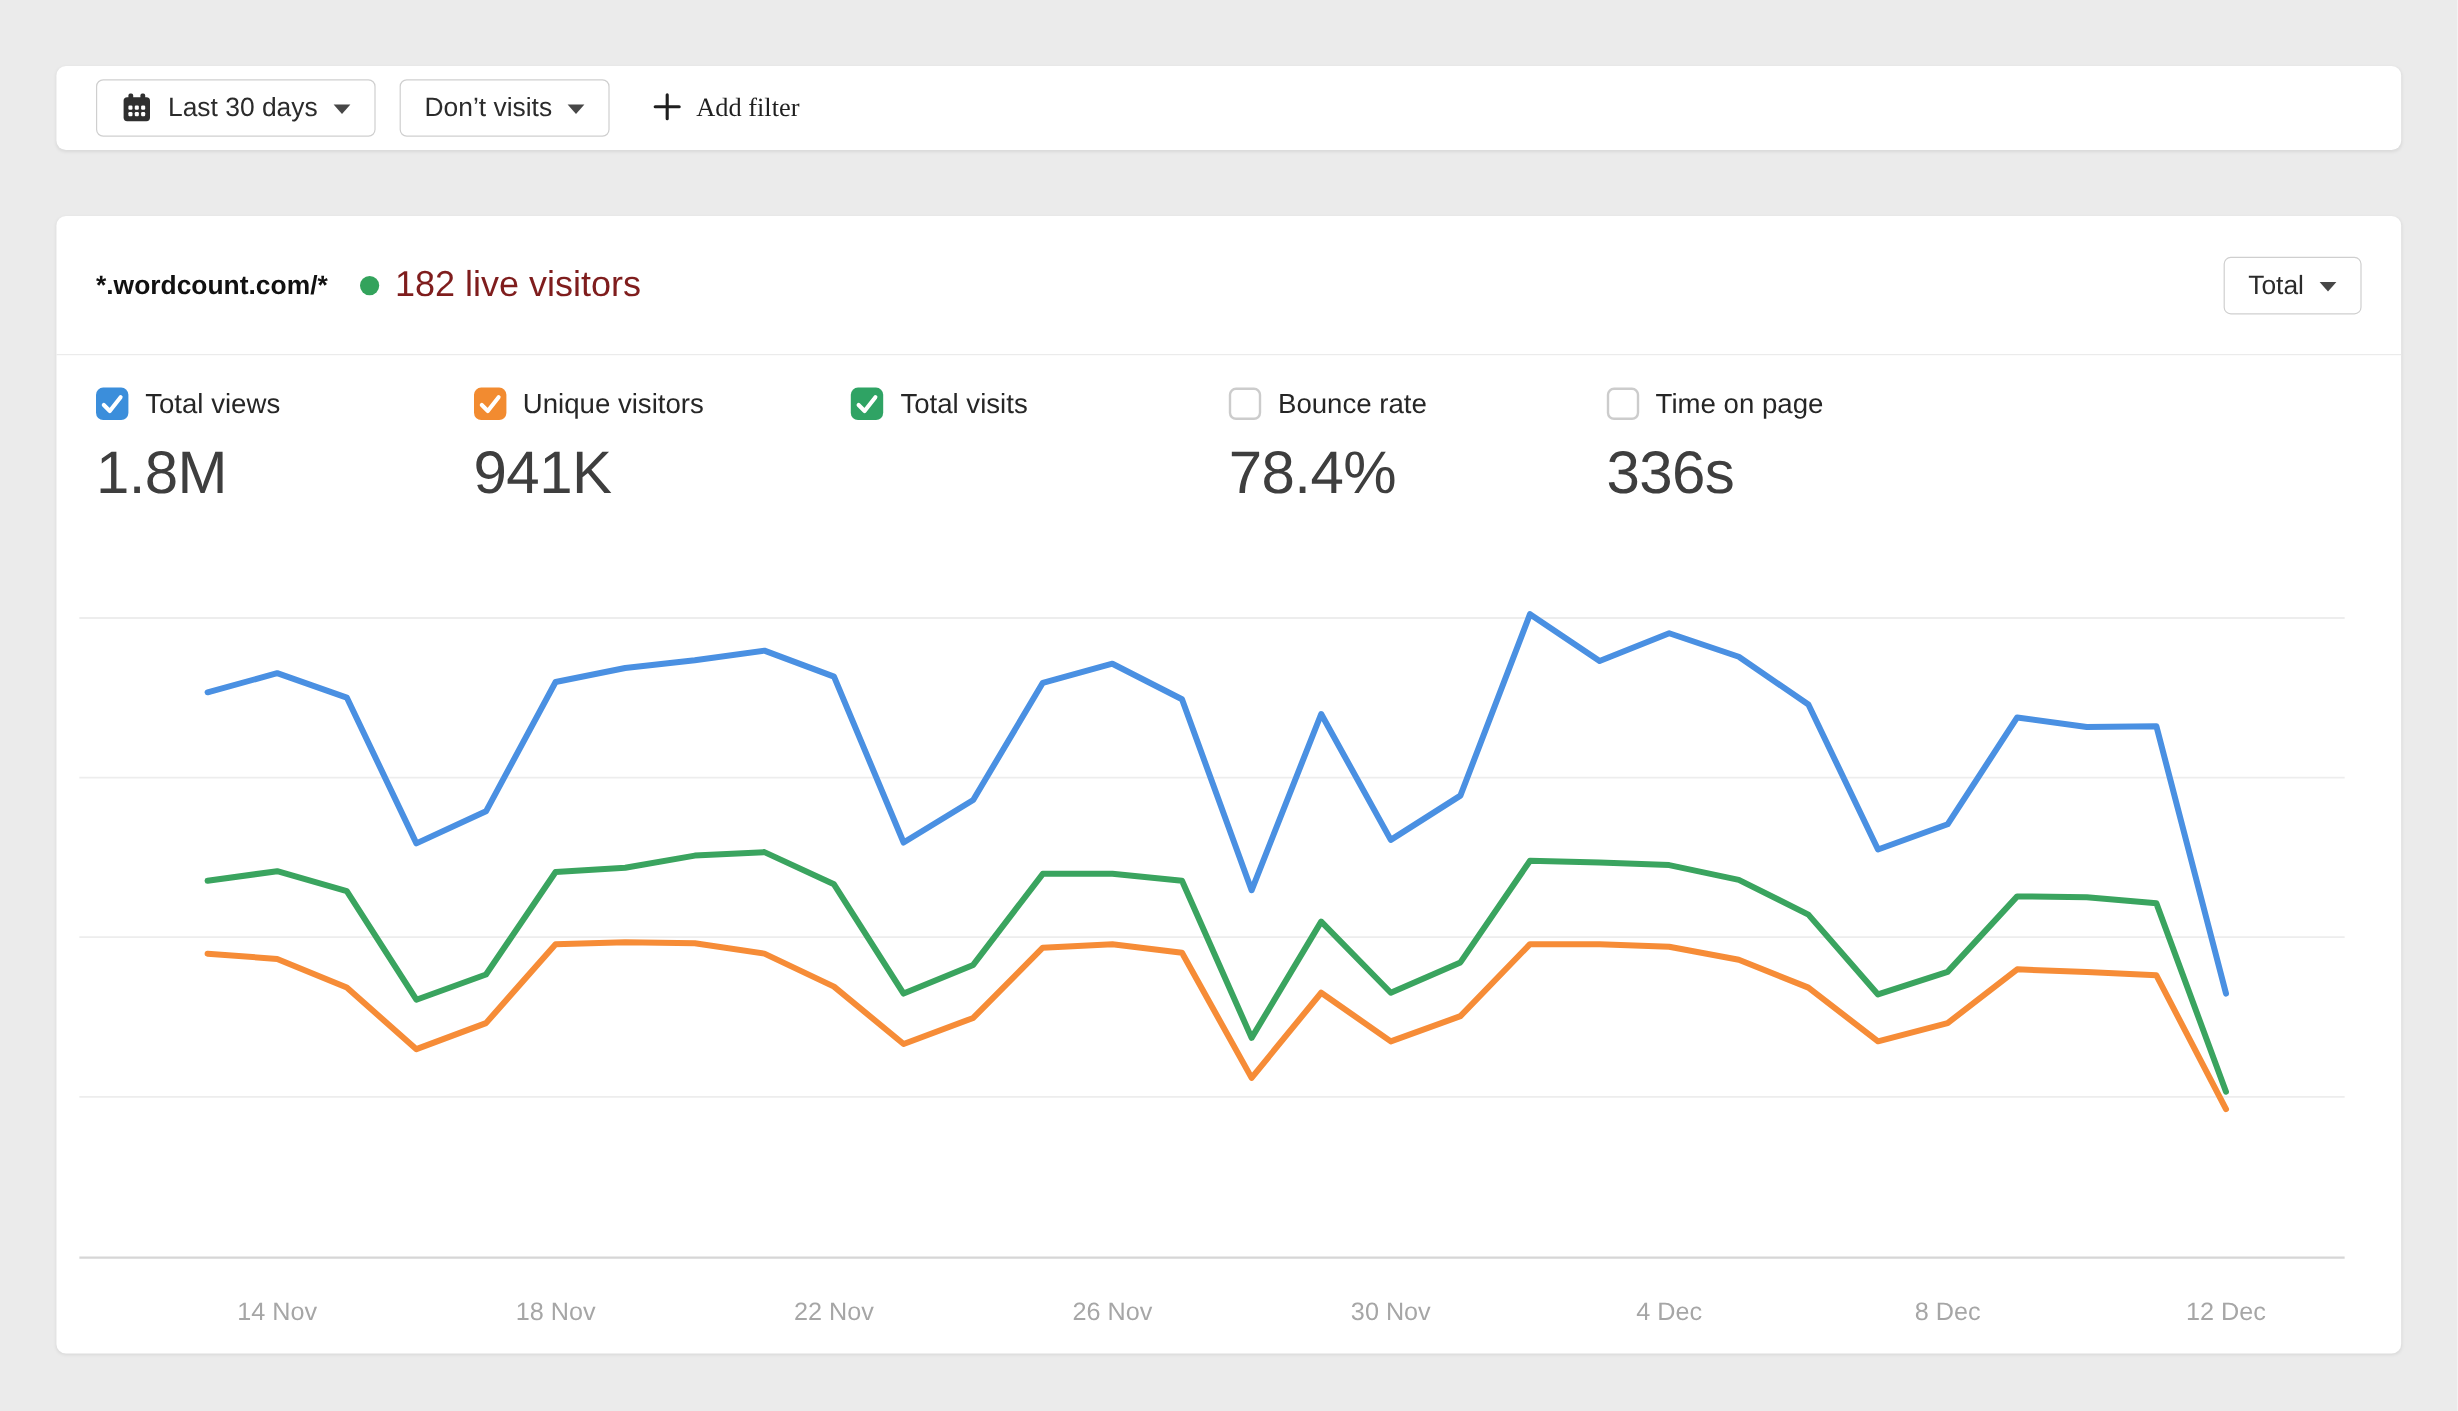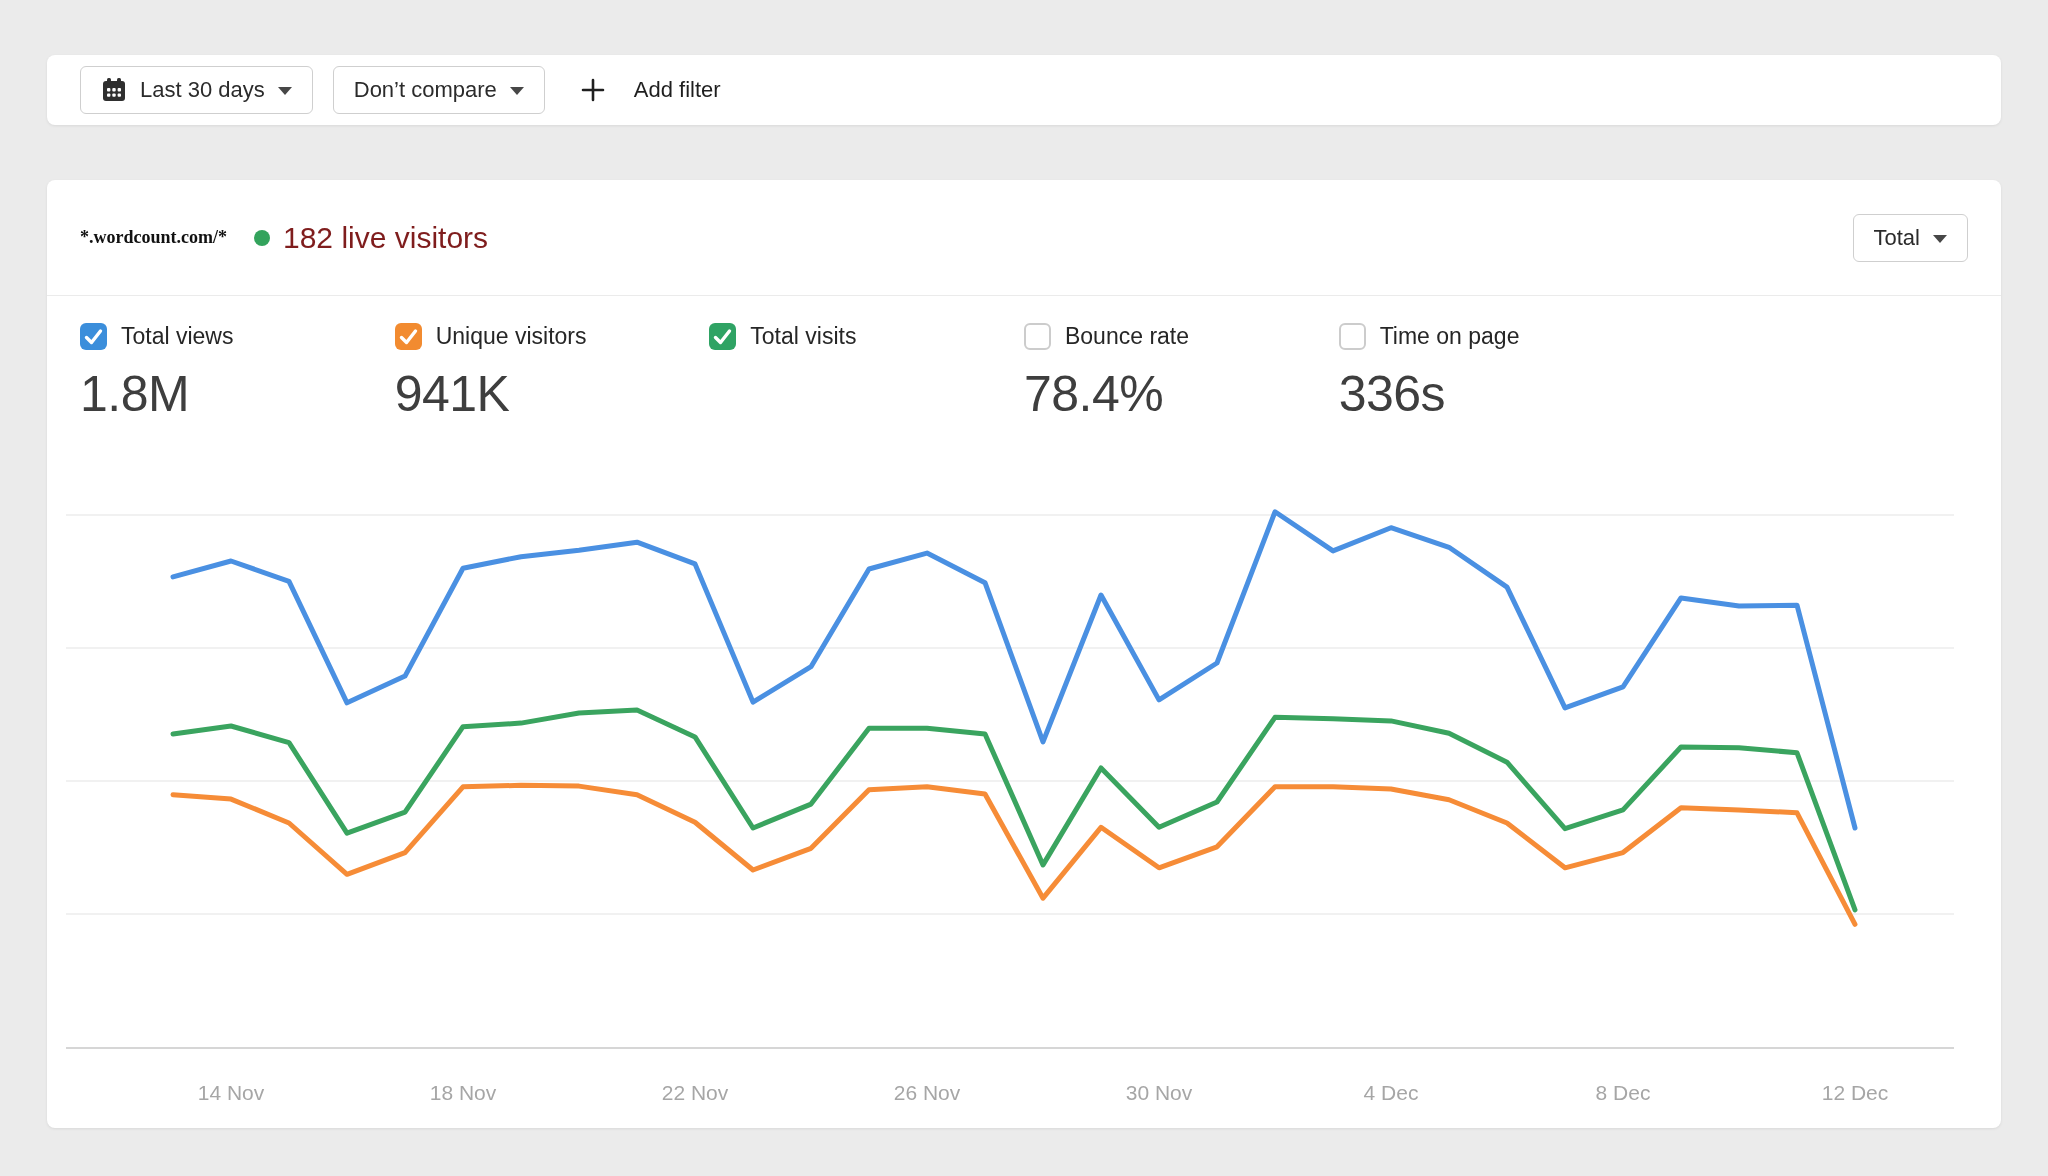--- a/index.html
+++ b/index.html
@@ -45,43 +45,43 @@
   }
   .caret {
     width: 0; height: 0;
     border-left: 7px solid transparent;
     border-right: 7px solid transparent;
     border-top: 8px solid #474747;
     margin-top: 2px;
   }
   .add-filter {
     display: inline-flex;
-    align-items: center;
-    gap: 29px;
+    align-items: flex-start;
+    gap: 12px;
     margin-left: 16px;
     font-size: 22px;
     color: #1f1f1f;
     background: none;
     border: none;
     cursor: pointer;
-    font-family: Liberation Sans, sans-serif;
+    font-family: Liberation Serif, serif;
   }
   
   .main-card {
     top: 180px;
     height: 948px;
   }
   .card-header {
     height: 116px;
     padding: 0 33px;
     display: flex;
     align-items: center;
     border-bottom: 1px solid #ebebeb;
   }
-  .domain-title { font-size: 18px; font-weight: bold; color: #111; font-family: Liberation Serif, serif; }
+  .domain-title { font-size: 22px; font-weight: bold; color: #111; }
   .live-wrap { display: flex; align-items: center; gap: 13px; margin-left: 27px; }
   .live-dot { width: 16px; height: 16px; border-radius: 50%; background: #33a35c; }
   .live-text { font-size: 30px; color: #7f1d1d; }
   .spacer { flex: 1; }
   
   .metrics-row {
     display: grid;
     grid-template-columns: repeat(6, 1fr);
     padding: 27px 33px 0 33px;
     height: 164px;
@@ -131,21 +131,21 @@
         <rect x="6" y="16.4" width="3.4" height="3.4" rx="1" fill="#fff"></rect>
         <rect x="11.3" y="16.4" width="3.4" height="3.4" rx="1" fill="#fff"></rect>
         <rect x="16.6" y="16.4" width="3.4" height="3.4" rx="1" fill="#fff"></rect>
       </svg>
     </span>
     <span>Last 30 days</span>
     <span class="caret"></span>
   </button>
 
   <button class="btn">
-    <span>Don’t compare</span>
+    <span>Don’t visits</span>
     <span class="caret"></span>
   </button>
 
   <button class="add-filter">
     <span style="display:inline-flex;">
       <svg width="24" height="24" viewBox="0 0 24 24">
         <path d="M12 2 V22 M2 12 H22" stroke="#1f1f1f" stroke-width="2.6" stroke-linecap="round"></path>
       </svg>
     </span>
     <span>Add filter</span>

